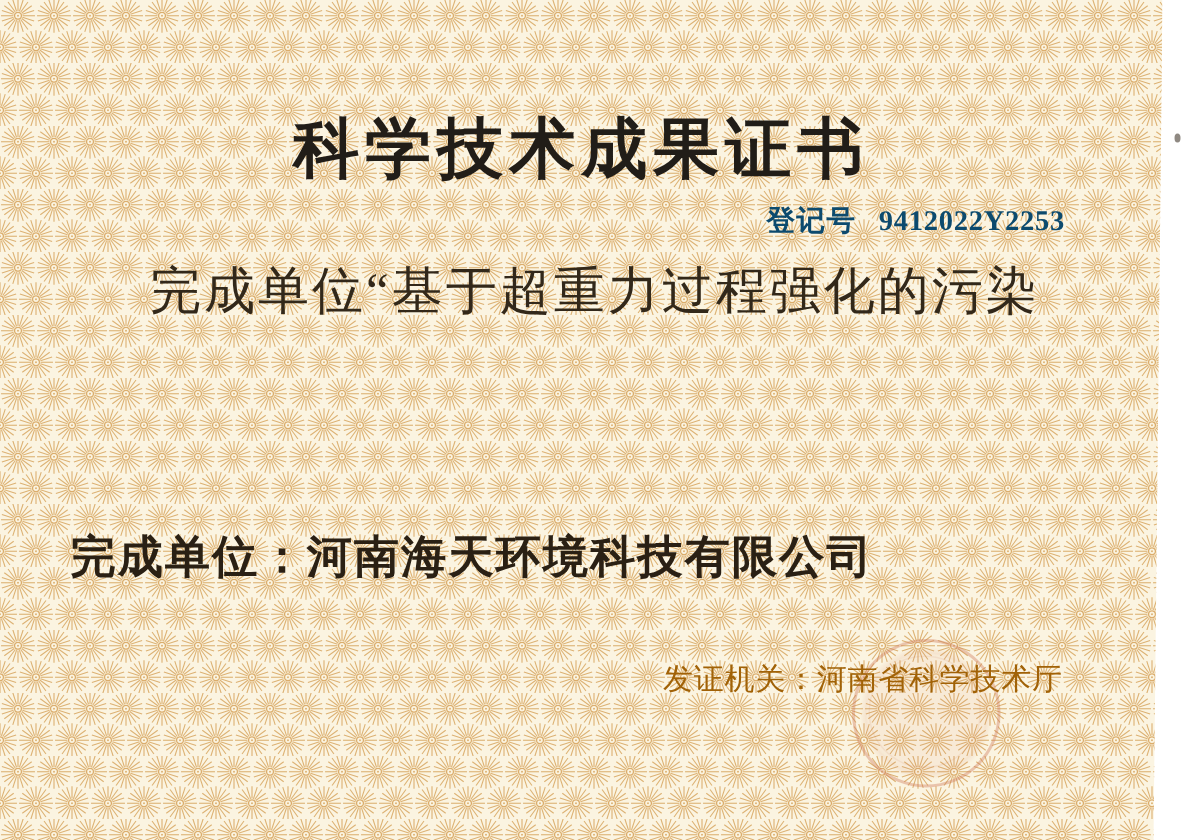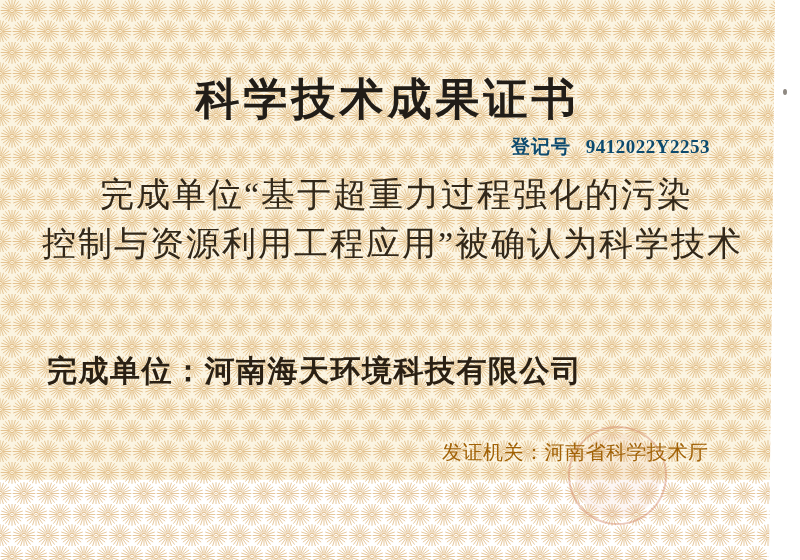--- a/index.html
+++ b/index.html
@@ -5,21 +5,21 @@
   html,body{margin:0;padding:0;}
   .scene{
     position:relative;
     width:800px;height:560px;
     background:#ffffff;
     overflow:hidden;
     font-family:"Liberation Serif","DejaVu Serif",serif;
   }
   .paper{
     position:absolute;left:0;top:0;
-    width:780px;height:480px;
+    width:780px;height:560px;
     background:#fbf4e1;
     clip-path:polygon(0 0,775px 0,769px 560px,0 560px);
   }
   .pattern-svg{position:absolute;left:0;top:0;display:block;}
   .content{position:absolute;left:0;top:0;width:780px;height:560px;}
 
   .title{
     position:absolute;left:0;top:70px;width:775px;margin:0;
     text-align:center;
     font-family:"Liberation Sans","DejaVu Sans",sans-serif;
@@ -167,21 +167,20 @@
     <div class="content">
       <h1 class="title" style="color: rgb(33, 29, 24);">科学技术成果证书</h1>
 
       <div class="reg-line">
         <span>登记号</span>
         <span class="regnum">9412022Y2253</span>
       </div>
 
       <div class="body-text" style="color: rgb(50, 40, 26);">
         <div class="line indent">完成单位“基于超重力过程强化的污染</div>
-        <div class="line">控制与资源利用工程应用”被确认为科学技术</div>
       </div>
 
       <div class="unit-line">
         <span>完成单位：</span><span>河南海天环境科技有限公司</span>
       </div>
 
       <div class="seal">
         <div class="seal-inner"></div>
       </div>
 

